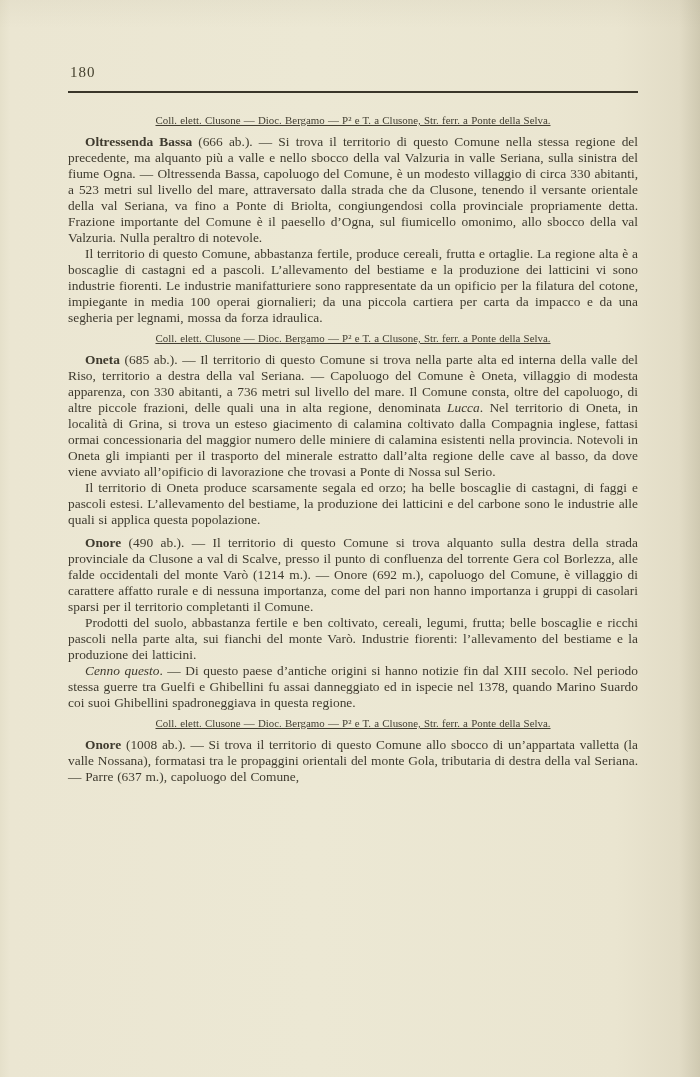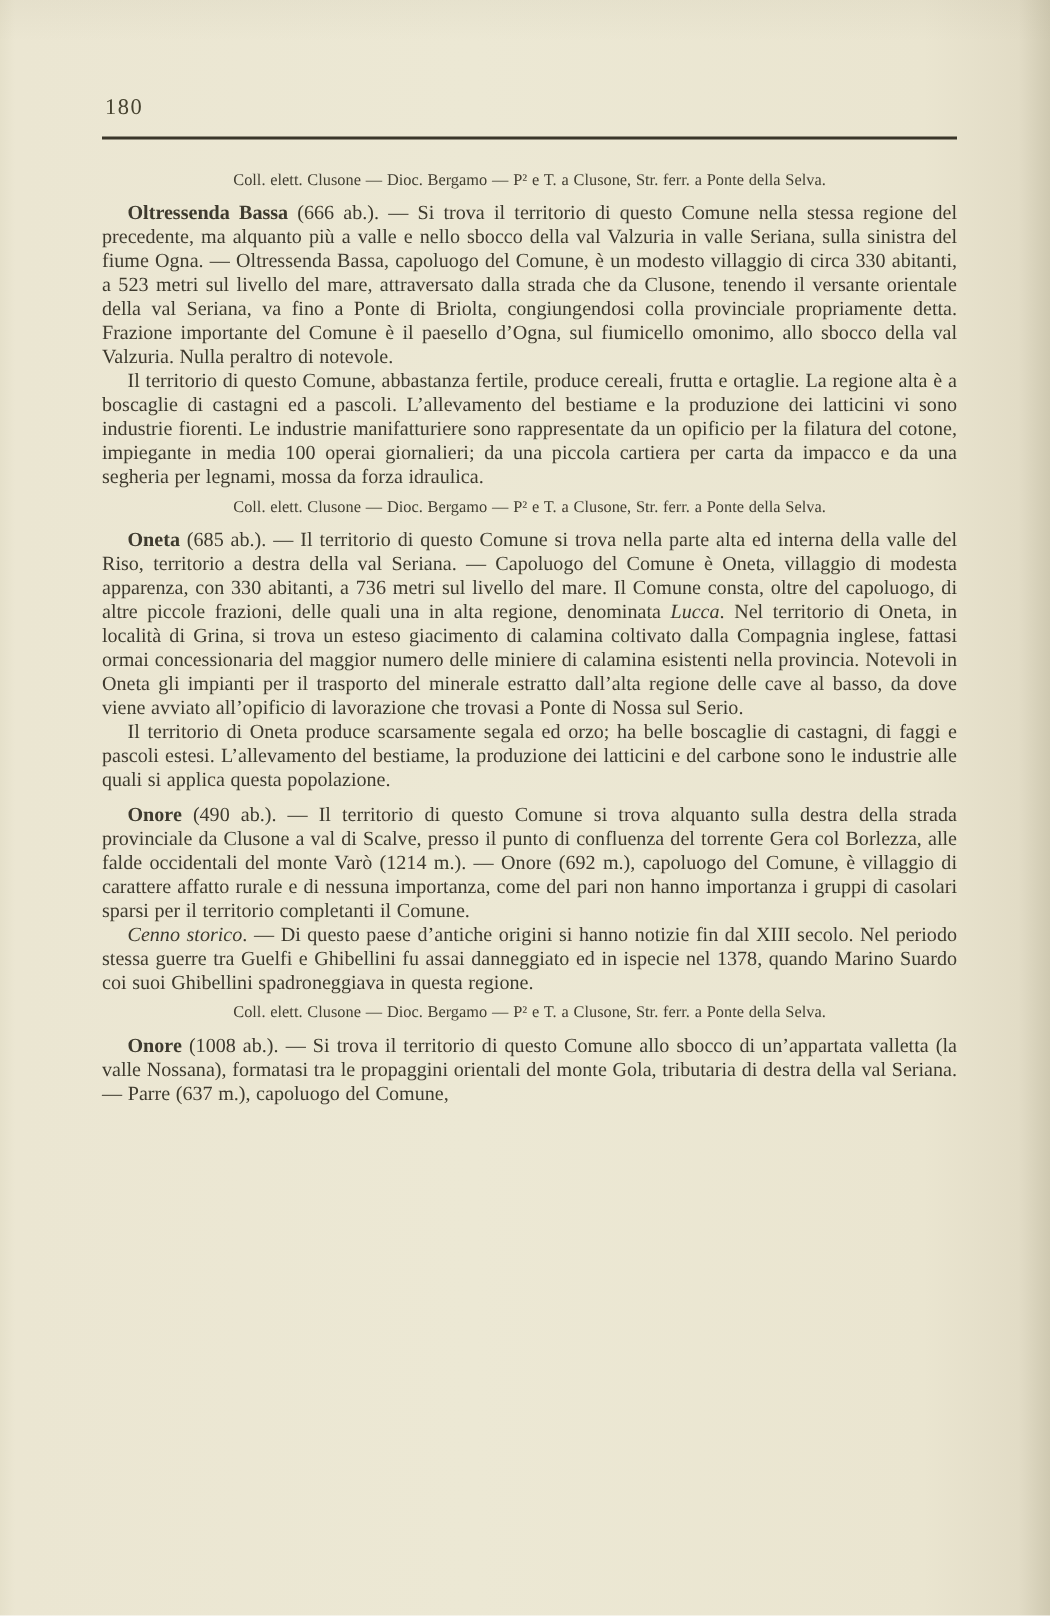--- a/index.html
+++ b/index.html
@@ -60,20 +60,21 @@
   }
   p.entry-start { margin-top: 7px; }
   p.meta {
     margin: 6px 0 7px 0;
     font-size: 10.9px;
     line-height: 13px;
     text-align: center;
     text-indent: 0;
     color: #413d30;
     word-spacing: 0.5px;
+    text-decoration: underline;
   }
   .lead { font-weight: bold; }
   .ital { font-style: italic; }
 </style>
 </head>
 <body>
 
 <div class="page">
   <div class="column">
 
@@ -87,20 +88,21 @@
       <p class="meta">Coll. elett. Clusone — Dioc. Bergamo — P² e T. a Clusone, Str. ferr. a Ponte della Selva.</p>
 
       <p class="body entry-start"><span class="lead">Oltressenda Bassa</span><span> (666 ab.). — Si trova il territorio di questo Comune nella stessa regione del precedente, ma alquanto più a valle e nello sbocco della val Valzuria in valle Seriana, sulla sinistra del fiume Ogna. — Oltressenda Bassa, capoluogo del Comune, è un modesto villaggio di circa 330 abitanti, a 523 metri sul livello del mare, attraversato dalla strada che da Clusone, tenendo il versante orientale della val Seriana, va fino a Ponte di Briolta, congiungendosi colla provinciale propriamente detta. Frazione importante del Comune è il paesello d’Ogna, sul fiumicello omonimo, allo sbocco della val Valzuria. Nulla peraltro di notevole.</span></p>
       <p class="body"><span>Il territorio di questo Comune, abbastanza fertile, produce cereali, frutta e ortaglie. La regione alta è a boscaglie di castagni ed a pascoli. L’allevamento del bestiame e la produzione dei latticini vi sono industrie fiorenti. Le industrie manifatturiere sono rappresentate da un opificio per la filatura del cotone, impiegante in media 100 operai giornalieri; da una piccola cartiera per carta da impacco e da una segheria per legnami, mossa da forza idraulica.</span></p>
       <p class="meta">Coll. elett. Clusone — Dioc. Bergamo — P² e T. a Clusone, Str. ferr. a Ponte della Selva.</p>
 
       <p class="body entry-start"><span class="lead">Oneta</span><span> (685 ab.). — Il territorio di questo Comune si trova nella parte alta ed interna della valle del Riso, territorio a destra della val Seriana. — Capoluogo del Comune è Oneta, villaggio di modesta apparenza, con 330 abitanti, a 736 metri sul livello del mare. Il Comune consta, oltre del capoluogo, di altre piccole frazioni, delle quali una in alta regione, denominata </span><span class="ital">Lucca</span><span>. Nel territorio di Oneta, in località di Grina, si trova un esteso giacimento di calamina coltivato dalla Compagnia inglese, fattasi ormai concessionaria del maggior numero delle miniere di calamina esistenti nella provincia. Notevoli in Oneta gli impianti per il trasporto del minerale estratto dall’alta regione delle cave al basso, da dove viene avviato all’opificio di lavorazione che trovasi a Ponte di Nossa sul Serio.</span></p>
       <p class="body"><span>Il territorio di Oneta produce scarsamente segala ed orzo; ha belle boscaglie di castagni, di faggi e pascoli estesi. L’allevamento del bestiame, la produzione dei latticini e del carbone sono le industrie alle quali si applica questa popolazione.</span></p>
 
       <p class="body entry-start"><span class="lead">Onore</span><span> (490 ab.). — Il territorio di questo Comune si trova alquanto sulla destra della strada provinciale da Clusone a val di Scalve, presso il punto di confluenza del torrente Gera col Borlezza, alle falde occidentali del monte Varò (1214 m.). — Onore (692 m.), capoluogo del Comune, è villaggio di carattere affatto rurale e di nessuna importanza, come del pari non hanno importanza i gruppi di casolari sparsi per il territorio completanti il Comune.</span></p>
-      <p class="body"><span class="ital">Cenno storico</span><span>. — Di questo paese d’antiche origini si hanno notizie fin dal XIII secolo. Nel periodo stessa guerre tra Guelfi e Ghibellini fu assai danneggiato ed in ispecie nel 1378, quando Marino Suardo coi suoi Ghibellini spadroneggiava in questa regione.</span></p>
+      <p class="body"><span>Prodotti del suolo, abbastanza fertile e ben coltivato, cereali, legumi, frutta; belle boscaglie e ricchi pascoli nella parte alta, sui fianchi del monte Varò. Industrie fiorenti: l’allevamento del bestiame e la produzione dei latticini.</span></p>
+      <p class="body"><span class="ital">Cenno questo</span><span>. — Di questo paese d’antiche origini si hanno notizie fin dal XIII secolo. Nel periodo stessa guerre tra Guelfi e Ghibellini fu assai danneggiato ed in ispecie nel 1378, quando Marino Suardo coi suoi Ghibellini spadroneggiava in questa regione.</span></p>
       <p class="meta">Coll. elett. Clusone — Dioc. Bergamo — P² e T. a Clusone, Str. ferr. a Ponte della Selva.</p>
 
       <p class="body entry-start"><span class="lead">Onore</span><span> (1008 ab.). — Si trova il territorio di questo Comune allo sbocco di un’appartata valletta (la valle Nossana), formatasi tra le propaggini orientali del monte Gola, tributaria di destra della val Seriana. — Parre (637 m.), capoluogo del Comune,</span></p>
 
     </div>
   </div>
 </div>
 
 </body></html>

